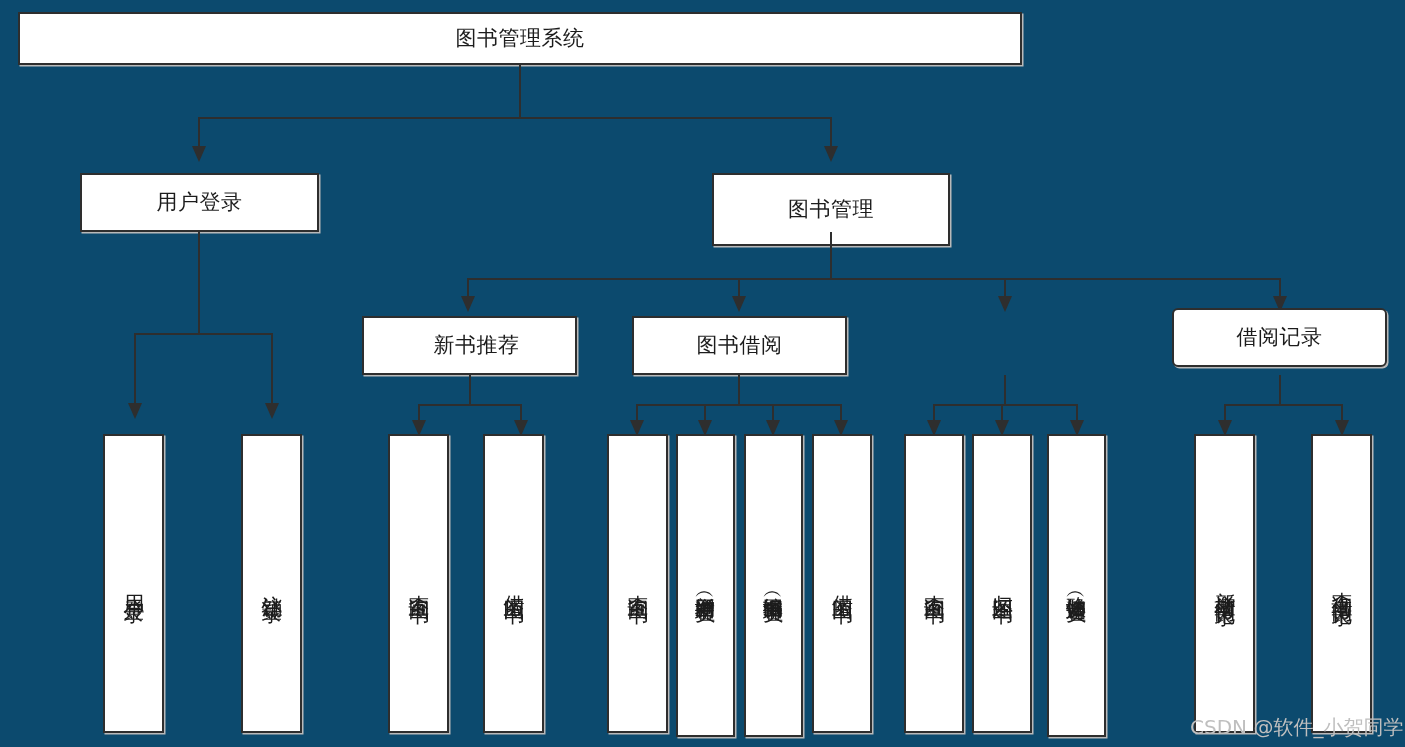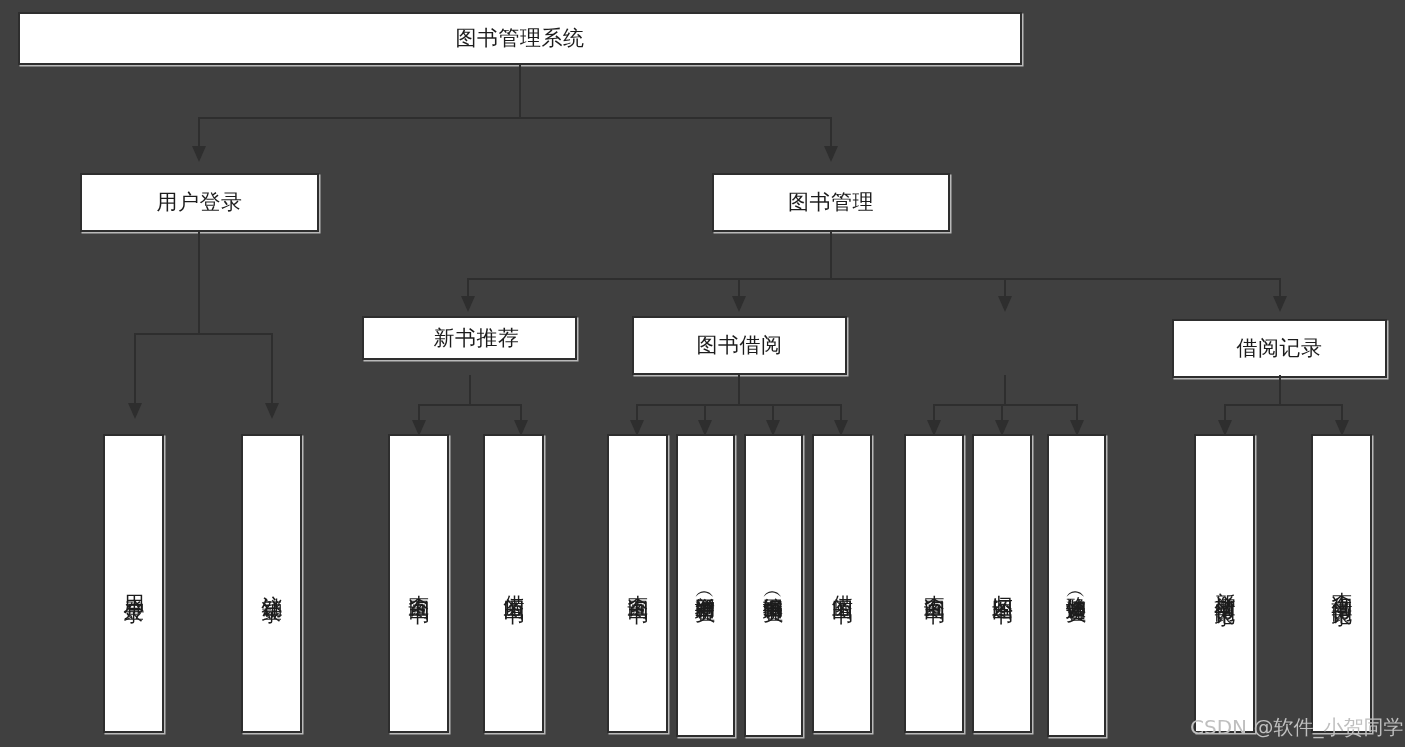--- a/index.html
+++ b/index.html
@@ -5,21 +5,21 @@
 <style>
   html,body{margin:0;padding:0;background:#ffffff;}
   body{
     font-family:"DejaVu Sans","Liberation Sans",sans-serif;
     color:#1b1b1b;
   }
   #diagram-root{
     position:relative;
     width:1405px;
     height:747px;
-    background:#404040;
+    background:#0c4a6e;
     overflow:hidden;
   }
   
   .node{
     position:absolute;
     box-sizing:border-box;
     background:#ffffff;
     border:2px solid #2e2e2e;
     box-shadow:1.5px 1.5px 0 0 #b9b9b9;
     display:flex;
@@ -88,21 +88,21 @@
   <div class="conn v" style="left:519px;top:65px;width:2px;height:53px;"></div>
   <div class="conn h" style="left:198px;top:117px;width:634px;height:2px;"></div>
   <div class="conn v" style="left:198px;top:117px;width:2px;height:32px;"></div>
   <div class="arrow" style="left:192px;top:146px;"></div>
   <div class="conn v" style="left:830px;top:117px;width:2px;height:32px;"></div>
   <div class="arrow" style="left:824px;top:146px;"></div>
 
   <div class="node" style="left:80px;top:173px;width:239px;height:59px;">
     <span class="label">用户登录</span>
   </div>
-  <div class="node" style="left:712px;top:173px;width:238px;height:59px;">
+  <div class="node" style="left:712px;top:173px;width:238px;height:73px;">
     <span class="label">图书管理</span>
   </div>
 
   <div class="conn v" style="left:198px;top:232px;width:2px;height:103px;"></div>
   <div class="conn h" style="left:134px;top:333px;width:138px;height:2px;"></div>
   <div class="conn v" style="left:134px;top:333px;width:2px;height:73px;"></div>
   <div class="arrow" style="left:128px;top:403px;"></div>
   <div class="conn v" style="left:271px;top:333px;width:2px;height:73px;"></div>
   <div class="arrow" style="left:265px;top:403px;"></div>
 
@@ -110,27 +110,27 @@
   <div class="conn h" style="left:467px;top:278px;width:814px;height:2px;"></div>
   <div class="conn v" style="left:467px;top:278px;width:2px;height:20px;"></div>
   <div class="arrow" style="left:461px;top:296px;"></div>
   <div class="conn v" style="left:738px;top:278px;width:2px;height:20px;"></div>
   <div class="arrow" style="left:732px;top:296px;"></div>
   <div class="conn v" style="left:1004px;top:278px;width:2px;height:20px;"></div>
   <div class="arrow" style="left:998px;top:296px;"></div>
   <div class="conn v" style="left:1279px;top:278px;width:2px;height:20px;"></div>
   <div class="arrow" style="left:1273px;top:296px;"></div>
 
-  <div class="node" style="left:362px;top:316px;width:215px;height:44px;padding-left:14px;">
+  <div class="node" style="left:362px;top:316px;width:215px;height:59px;padding-left:14px;">
     <span class="label">新书推荐</span>
   </div>
   <div class="node" style="left:632px;top:316px;width:215px;height:59px;">
     <span class="label">图书借阅</span>
   </div>
-  <div class="node" style="left:1172px;top:319px;width:215px;height:59px;">
+  <div class="node" style="left:1172px;top:308px;width:215px;height:59px;border-radius:6px;">
     <span class="label">借阅记录</span>
   </div>
 
   <div class="conn v" style="left:469px;top:375px;width:2px;height:31px;"></div>
   <div class="conn h" style="left:418px;top:404px;width:103px;height:2px;"></div>
   <div class="conn v" style="left:418px;top:404px;width:2px;height:18px;"></div>
   <div class="arrow" style="left:412px;top:420px;"></div>
   <div class="conn v" style="left:520px;top:404px;width:2px;height:18px;"></div>
   <div class="arrow" style="left:514px;top:420px;"></div>
 

